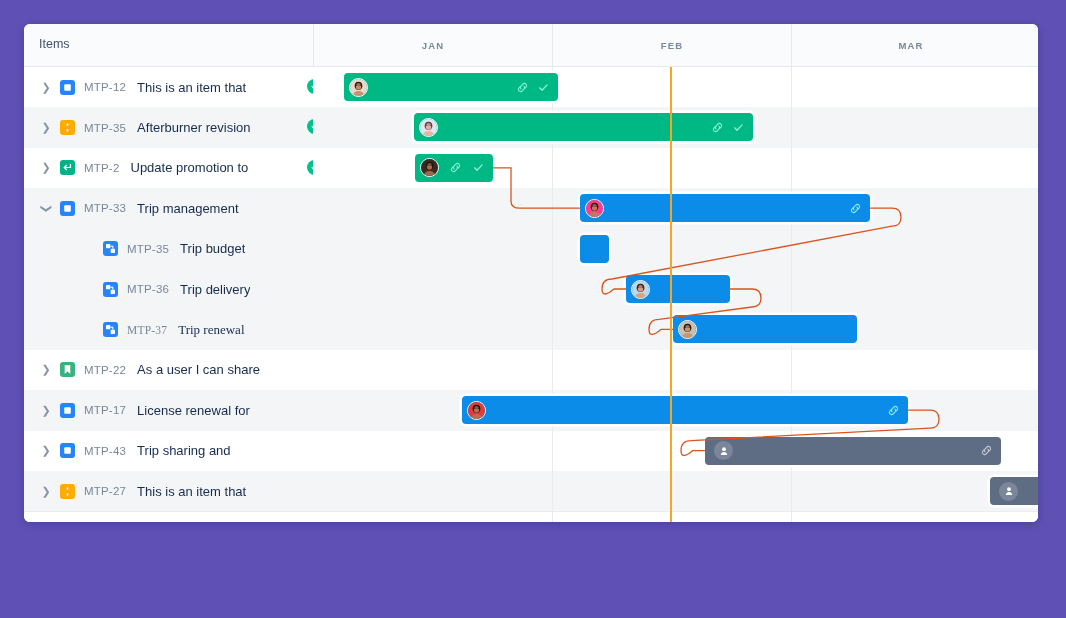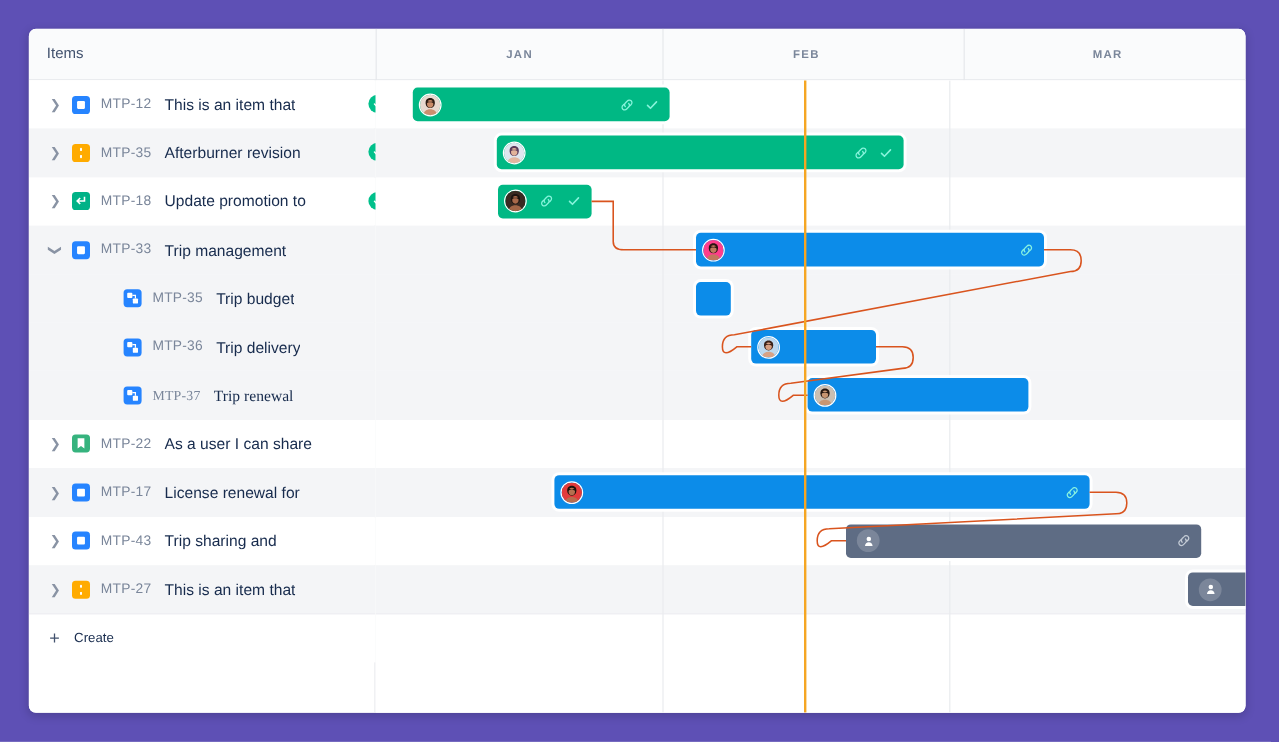--- a/index.html
+++ b/index.html
@@ -4,21 +4,21 @@
 <style>
   * { box-sizing: border-box; margin: 0; padding: 0; }
   html, body {
     width: 1066px; height: 618px;
     background: #5E50B5;
     font-family: "Liberation Sans", sans-serif;
     overflow: hidden;
   }
   #app {
     position: absolute; left: 24px; top: 24px;
-    width: 1014px; height: 570px;
+    width: 1014px; height: 498px;
     background: #ffffff;
     border-radius: 6px;
     overflow: hidden;
     box-shadow: 0 2px 8px rgba(0,0,0,.18);
   }
 
   
   .header { position: absolute; left:0; top:0; width:100%; height:43px;
             background:#fafbfc; border-bottom:1px solid #e6e8eb; }
   .header-items { position:absolute; left:15px; top:13px; font-size:12.5px; color:#42526e; }
@@ -98,21 +98,21 @@
 </style>
 </head>
 <body>
 
 <div id="app">
 
   <div class="header">
     <div class="header-items">Items</div>
     <div class="month-head" id="m0" style="left: 289px; width: 239px;">JAN</div>
     <div class="month-head" id="m1" style="left: 528px; width: 239px;">FEB</div>
-    <div class="month-head" id="m2" style="left: 767px; width: 239px; margin-left: 12px;">MAR</div>
+    <div class="month-head" id="m2" style="left: 767px; width: 239px;">MAR</div>
   </div>
 
   <div class="left-pane" id="left-pane">
       <div class="row-left white" style="top: 0px;">
         <div class="chevron">❯</div>
         <div class="type-icon ti-task">
           <svg viewBox="0 0 16 16" xmlns="http://www.w3.org/2000/svg">
             <rect x="4.5" y="4.5" width="7" height="7" rx="1" fill="#fff"></rect>
           </svg>
         </div>
@@ -140,21 +140,21 @@
           </svg>
         </div>
       </div>
       <div class="row-left white" style="top: 80.8px;">
         <div class="chevron">❯</div>
         <div class="type-icon ti-chg">
           <svg viewBox="0 0 16 16" xmlns="http://www.w3.org/2000/svg">
             <path d="M10.4 4.2v3.2H6.2l1.6-1.6-1-1L3.6 8l3.2 3.2 1-1-1.6-1.6h5.6V4.2z" fill="#fff"></path>
           </svg>
         </div>
-        <div class="key">MTP-18</div>
+        <div class="key">MTP-2</div>
         <div class="summary">Update promotion to</div>
         <div class="status-dot" style="top: 12px;">
           <svg viewBox="0 0 16 16" xmlns="http://www.w3.org/2000/svg">
             <path d="M3.6 8.3l2.6 2.6 5.8-5.8" stroke="#fff" stroke-width="2" stroke-linecap="round" stroke-linejoin="round" fill="none"></path>
           </svg>
         </div>
       </div>
       <div class="row-left alt" style="top: 121.2px;">
         <div class="chevron down">❯</div>
         <div class="type-icon ti-task">

